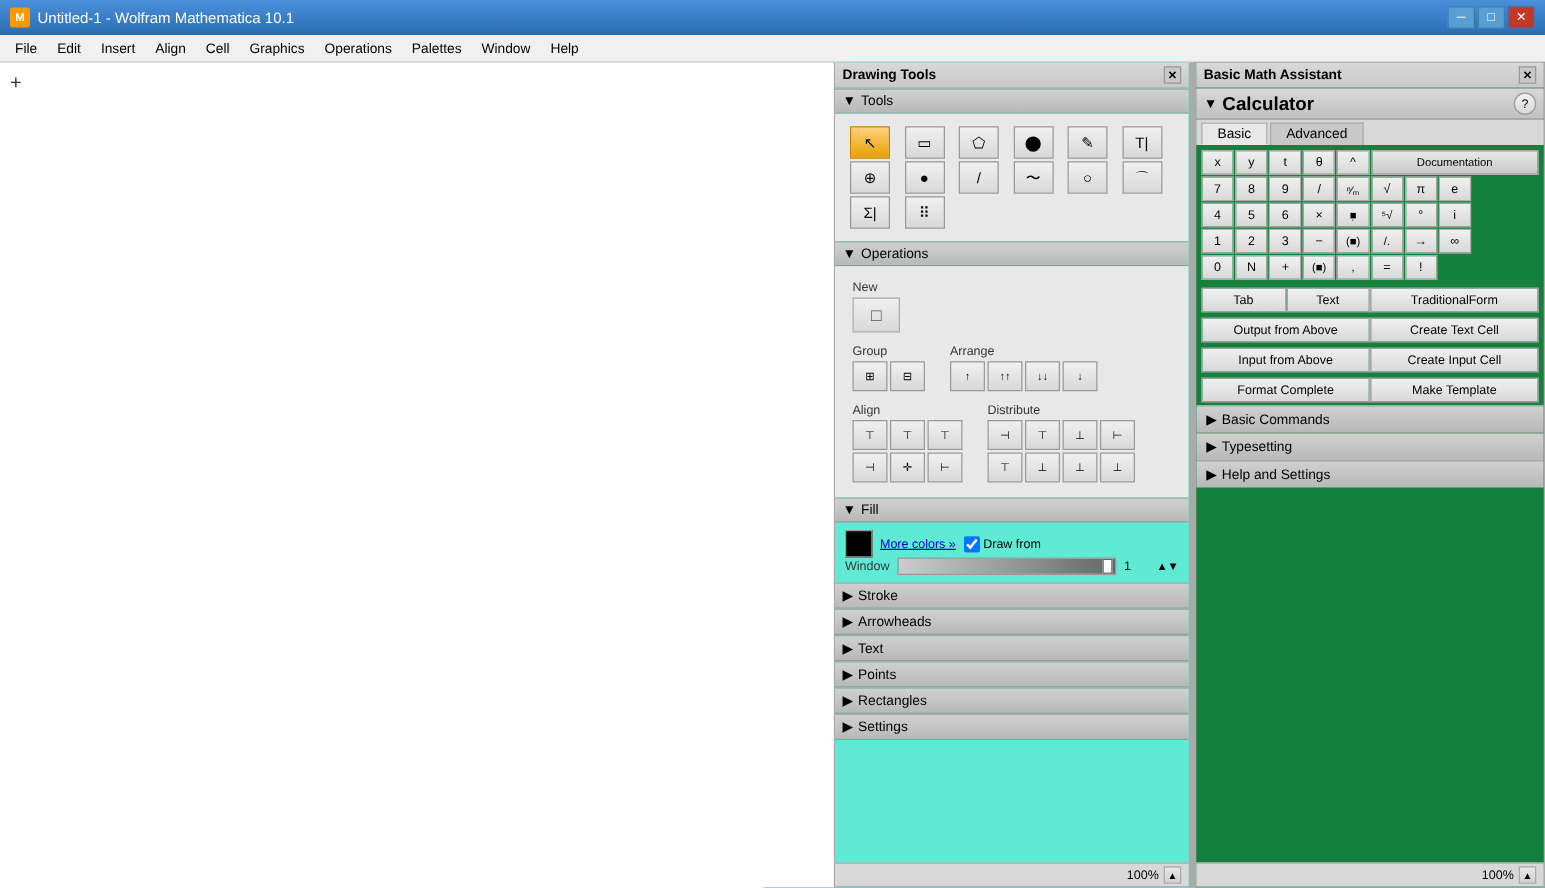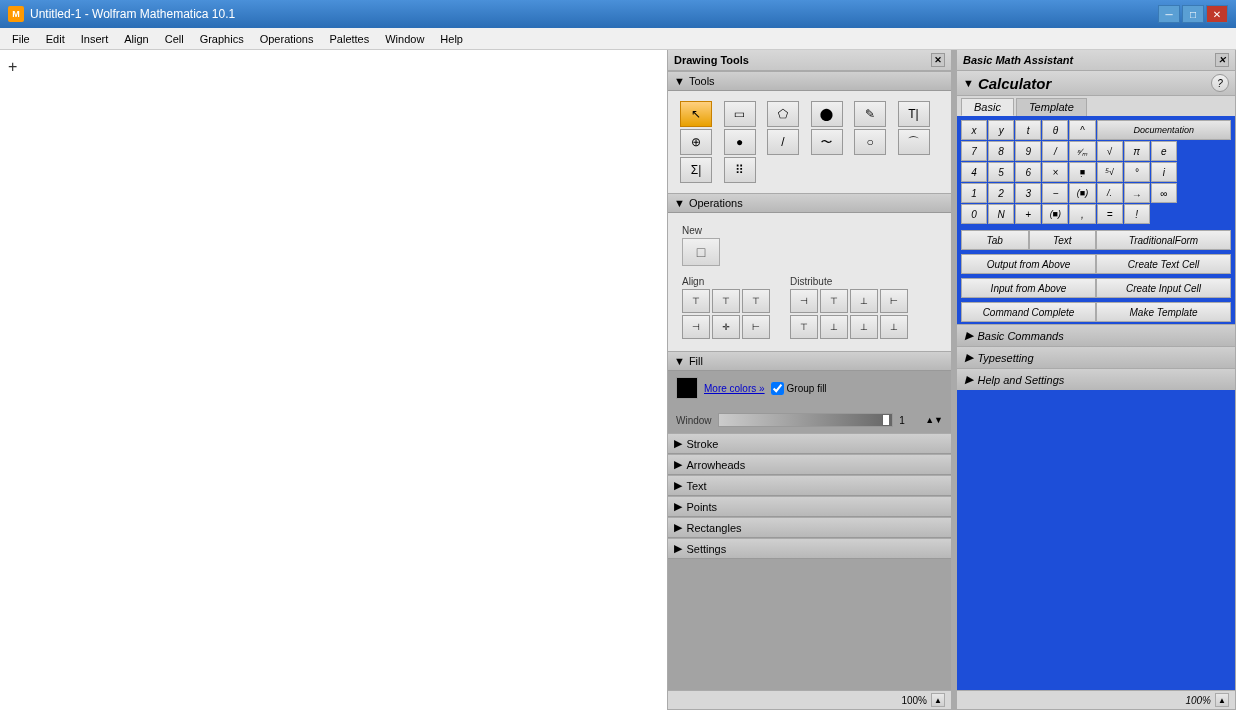--- a/index.html
+++ b/index.html
@@ -91,21 +91,21 @@
     }
     .plus-cursor {
       font-size: 16px;
       color: #333;
       cursor: crosshair;
     }
 
     
     .drawing-tools {
       width: 285px;
-      background: #a3a3a3;
+      background: #5eead4;
       border: 1px solid #aaa;
       border-top: none;
       display: flex;
       flex-direction: column;
       height: 100%;
       overflow-y: auto;
     }
     .panel-header {
       background: linear-gradient(to bottom, #d8d8d8, #c8c8c8);
       border-bottom: 1px solid #aaa;
@@ -196,21 +196,21 @@
     }
 
     
     .fill-content {
       padding: 6px 8px;
     }
     .fill-row {
       display: flex;
       align-items: center;
       gap: 6px;
-      margin-bottom: 14px;
+      margin-bottom: 0;
     }
     .color-swatch {
       width: 22px;
       height: 22px;
       background: black;
       border: 1px solid #999;
       cursor: pointer;
     }
     .more-colors-btn {
       font-size: 10px;
@@ -275,27 +275,26 @@
       display: flex;
       align-items: center;
       justify-content: flex-end;
       gap: 4px;
       font-size: 10px;
     }
 
     
     .math-panel {
       width: 280px;
-      background: #1d4ed8;
+      background: #15803d;
       border: 1px solid #aaa;
       border-top: none;
       display: flex;
       flex-direction: column;
       height: 100%;
-      font-style: italic;
     }
     .math-panel-header {
       background: linear-gradient(to bottom, #d8d8d8, #c8c8c8);
       border-bottom: 1px solid #aaa;
       padding: 3px 6px;
       display: flex;
       align-items: center;
       justify-content: space-between;
       font-size: 11px;
       font-weight: bold;
@@ -527,20 +526,38 @@
       <div class="section-content">
         <div class="ops-grid">
 
           <div>
             <div class="ops-row-label">New</div>
             <div class="ops-btns">
               <div class="new-btn">□</div>
             </div>
           </div>
 
+          <div style="display:flex; gap:20px; margin-top:4px;">
+            <div>
+              <div class="ops-row-label">Group</div>
+              <div class="ops-btns">
+                <div class="ops-btn">⊞</div>
+                <div class="ops-btn">⊟</div>
+              </div>
+            </div>
+            <div>
+              <div class="ops-row-label">Arrange</div>
+              <div class="ops-btns">
+                <div class="ops-btn">↑</div>
+                <div class="ops-btn">↑↑</div>
+                <div class="ops-btn">↓↓</div>
+                <div class="ops-btn">↓</div>
+              </div>
+            </div>
+          </div>
 
           <div style="display:flex; gap:20px; margin-top:4px;">
             <div>
               <div class="ops-row-label">Align</div>
               <div style="display:grid; grid-template-columns: repeat(3,1fr); gap:2px;">
                 <div class="ops-btn">⊤</div>
                 <div class="ops-btn">⊤</div>
                 <div class="ops-btn">⊤</div>
                 <div class="ops-btn">⊣</div>
                 <div class="ops-btn">✛</div>
@@ -567,21 +584,21 @@
       <div class="section-header">
         <span>▼</span>
         <span>Fill</span>
       </div>
       <div class="fill-content">
         <div class="fill-row">
           <div class="color-swatch"></div>
           <span class="more-colors-btn">More colors »</span>
           <div class="draw-fill-cb">
             <input type="checkbox" checked="" style="">
-            <span>Group fill</span>
+            <span>Draw from</span>
           </div>
         </div>
         <div class="opacity-row">
           <span class="opacity-label">Window</span>
           <div class="opacity-slider">
             <div class="opacity-thumb"></div>
           </div>
           <span class="opacity-val">1</span>
           <span style="font-size:9px; cursor:pointer;">▲▼</span>
         </div>
@@ -635,21 +652,21 @@
     </div>
 
     <div class="calc-header">
       <span>▼</span>
       <span class="calc-title">Calculator</span>
       <div class="calc-help">?</div>
     </div>
 
     <div class="calc-tabs">
       <div class="calc-tab active">Basic</div>
-      <div class="calc-tab">Template</div>
+      <div class="calc-tab">Advanced</div>
     </div>
 
     <div class="math-scroll">
 
       <div class="keypad">
 
         <div class="key">x</div>
         <div class="key">y</div>
         <div class="key">t</div>
         <div class="key">θ</div>
@@ -709,21 +726,21 @@
 
       <div class="action-btns">
         <div class="action-btn">Output from Above</div>
         <div class="action-btn">Create Text Cell</div>
       </div>
       <div class="action-btns">
         <div class="action-btn">Input from Above</div>
         <div class="action-btn">Create Input Cell</div>
       </div>
       <div class="action-btns">
-        <div class="action-btn">Command Complete</div>
+        <div class="action-btn">Format Complete</div>
         <div class="action-btn">Make Template</div>
       </div>
 
       <div class="math-section">
         <div class="math-section-header">
           <span>▶</span>
           <span>Basic Commands</span>
         </div>
       </div>
 

